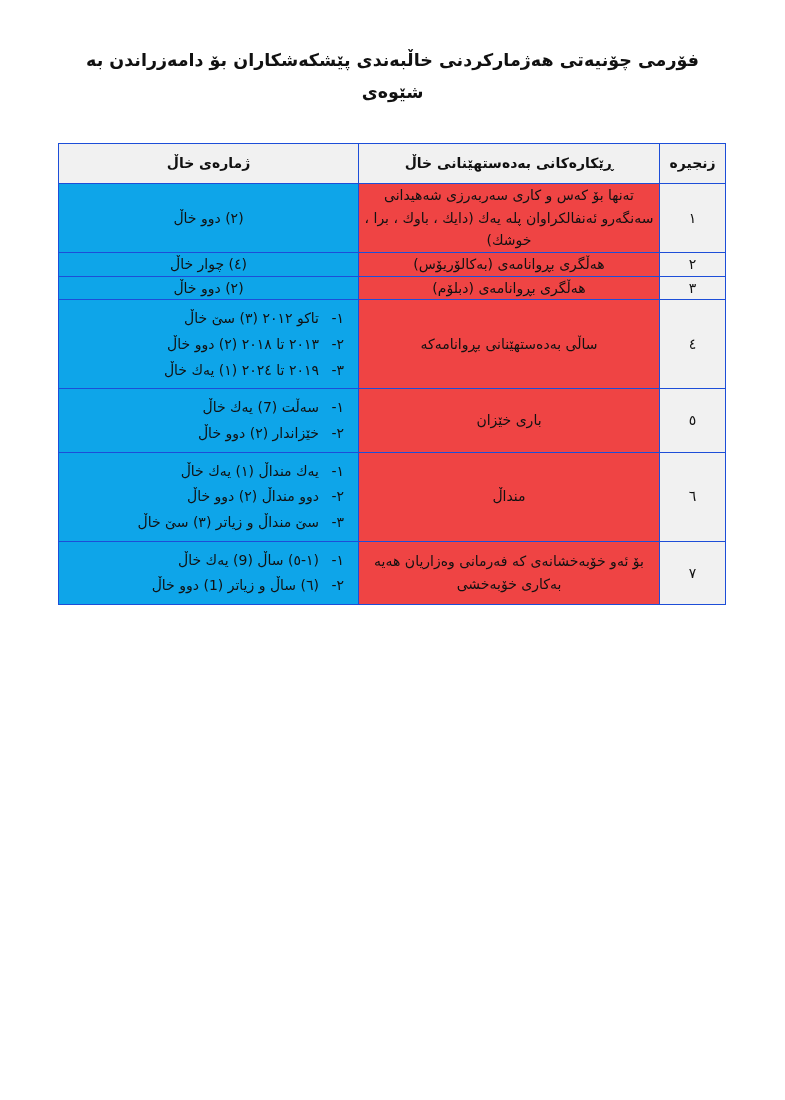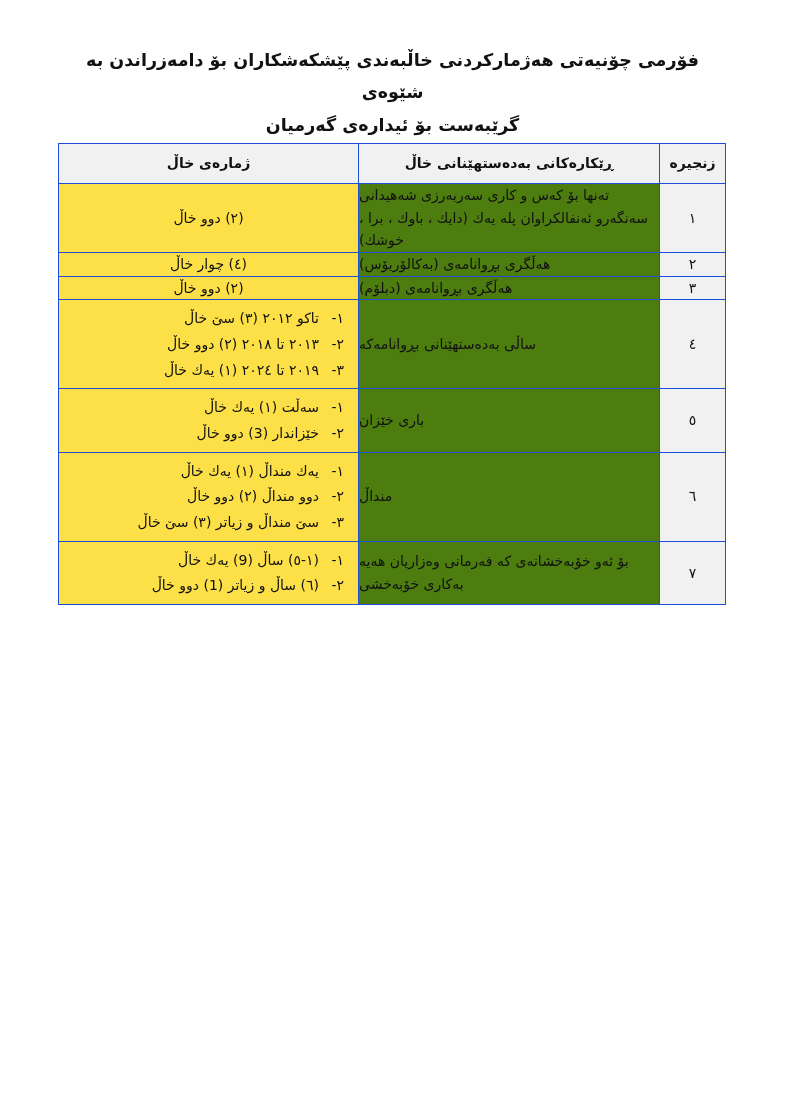--- a/index.html
+++ b/index.html
@@ -83,28 +83,28 @@
   
   td.serial {
     background: #f1f1f1;
     text-align: center;
     font-weight: normal;
     font-size: 14.5px;
   }
 
   
   td.criteria {
-    background: #4d7c0f;
-    text-align: left;
+    background: #ef4444;
+    text-align: center;
     padding: 7px 10px;
   }
 
   
   td.points {
-    background: #fde047;
+    background: #0ea5e9;
     text-align: center;
     padding: 7px 12px;
   }
 
   td.points.listcell {
     text-align: right;
     padding: 7px 14px 7px 14px;
   }
 
   .pt-list {
@@ -135,21 +135,20 @@
 
   .single-val { display: inline-block; }
 </style>
 </head>
 <body>
 
 <div class="page">
 
   <div class="doc-title">
     <span class="ln">فۆرمی چۆنیەتی هەژمارکردنی خاڵبەندی پێشکەشکاران بۆ دامەزراندن بە شێوەی</span>
-    <span class="ln">گرێبەست بۆ ئیدارەی گەرمیان</span>
   </div>
 
   <div class="table-wrap">
     <table class="form-table">
       <colgroup>
         <col class="c-serial">
         <col class="c-crit">
         <col class="c-points">
       </colgroup>
       <thead>
@@ -176,21 +175,21 @@
             <td class="points"><span class="single-val">(٢) دوو خاڵ</span></td>
           </tr>
           <tr>
             <td class="serial">٤</td>
             <td class="criteria">ساڵی بەدەستهێنانی بڕوانامەکە</td>
             <td class="points listcell"><ul class="pt-list"><li><span class="pt-num">١-</span><span class="pt-txt">تاکو ٢٠١٢ (٣) سێ خاڵ</span></li><li><span class="pt-num">٢-</span><span class="pt-txt">٢٠١٣ تا ٢٠١٨ (٢) دوو خاڵ</span></li><li><span class="pt-num">٣-</span><span class="pt-txt">٢٠١٩ تا ٢٠٢٤ (١) یەك خاڵ</span></li></ul></td>
           </tr>
           <tr>
             <td class="serial">٥</td>
             <td class="criteria">باری خێزان</td>
-            <td class="points listcell"><ul class="pt-list"><li><span class="pt-num">١-</span><span class="pt-txt">سەڵت (١) یەك خاڵ</span></li><li><span class="pt-num">٢-</span><span class="pt-txt">خێزاندار (3) دوو خاڵ</span></li></ul></td>
+            <td class="points listcell"><ul class="pt-list"><li><span class="pt-num">١-</span><span class="pt-txt">سەڵت (7) یەك خاڵ</span></li><li><span class="pt-num">٢-</span><span class="pt-txt">خێزاندار (٢) دوو خاڵ</span></li></ul></td>
           </tr>
           <tr>
             <td class="serial">٦</td>
             <td class="criteria">مندا‌ڵ</td>
             <td class="points listcell"><ul class="pt-list"><li><span class="pt-num">١-</span><span class="pt-txt">یەك مندا‌ڵ (١) یەك خاڵ</span></li><li><span class="pt-num">٢-</span><span class="pt-txt">دوو مندا‌ڵ (٢) دوو خاڵ</span></li><li><span class="pt-num">٣-</span><span class="pt-txt">سێ مندا‌ڵ و زیاتر (٣) سێ خاڵ</span></li></ul></td>
           </tr>
           <tr>
             <td class="serial">٧</td>
             <td class="criteria">بۆ ئەو خۆبەخشانەی کە فەرمانی وەزاریان هەیە بەکاری خۆبەخشی</td>
             <td class="points listcell"><ul class="pt-list"><li><span class="pt-num">١-</span><span class="pt-txt">(١-٥) ساڵ (9) یەك خاڵ</span></li><li><span class="pt-num">٢-</span><span class="pt-txt">(٦) ساڵ و زیاتر  (1) دوو خاڵ</span></li></ul></td>

